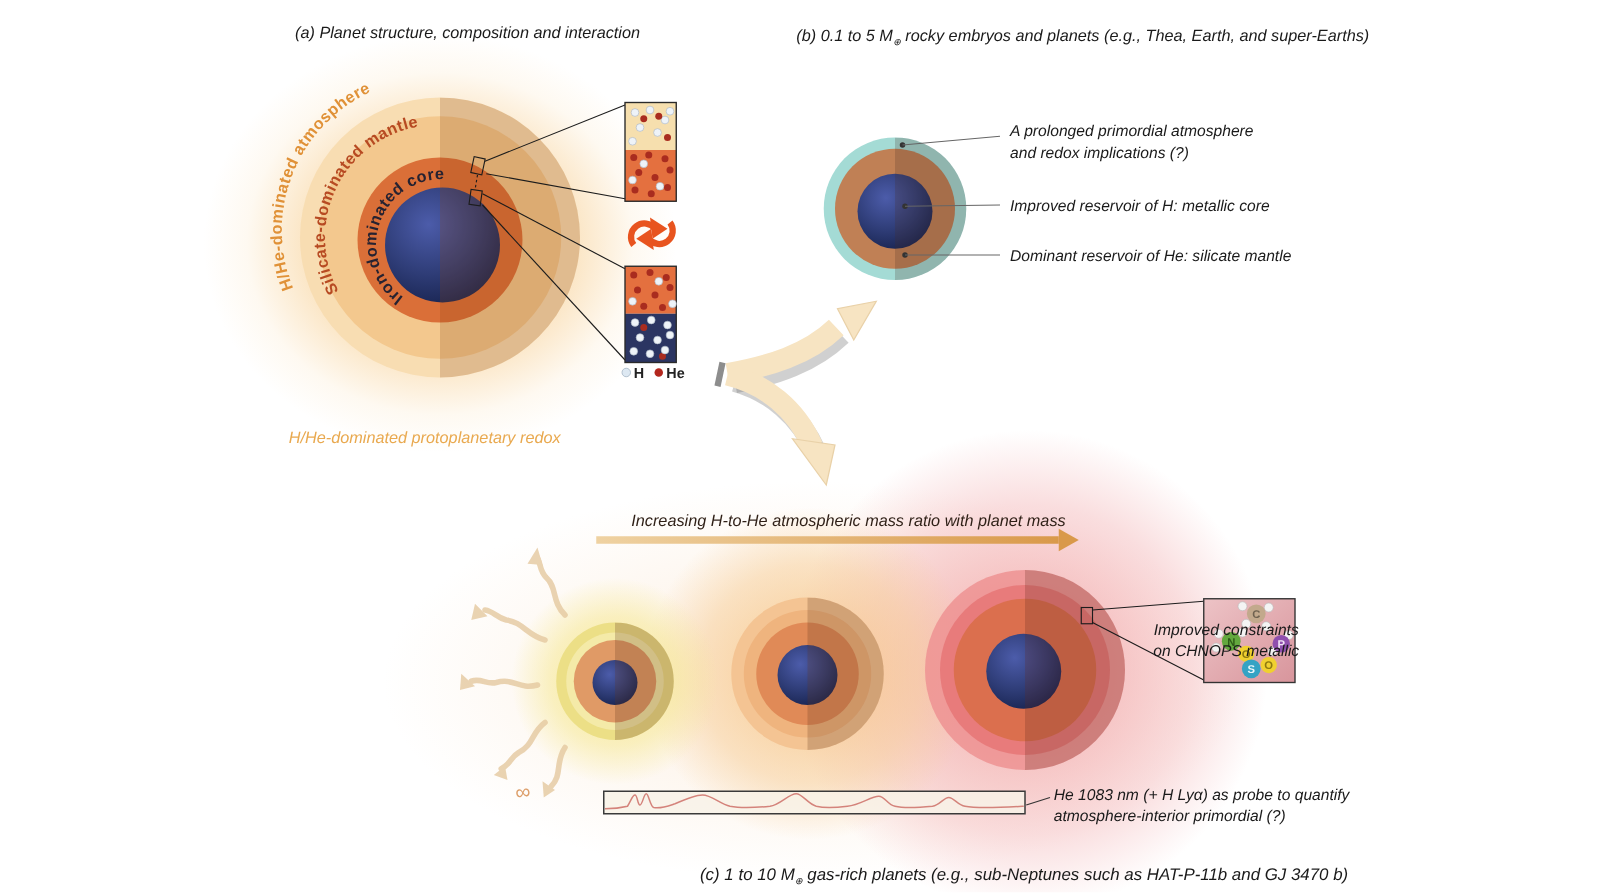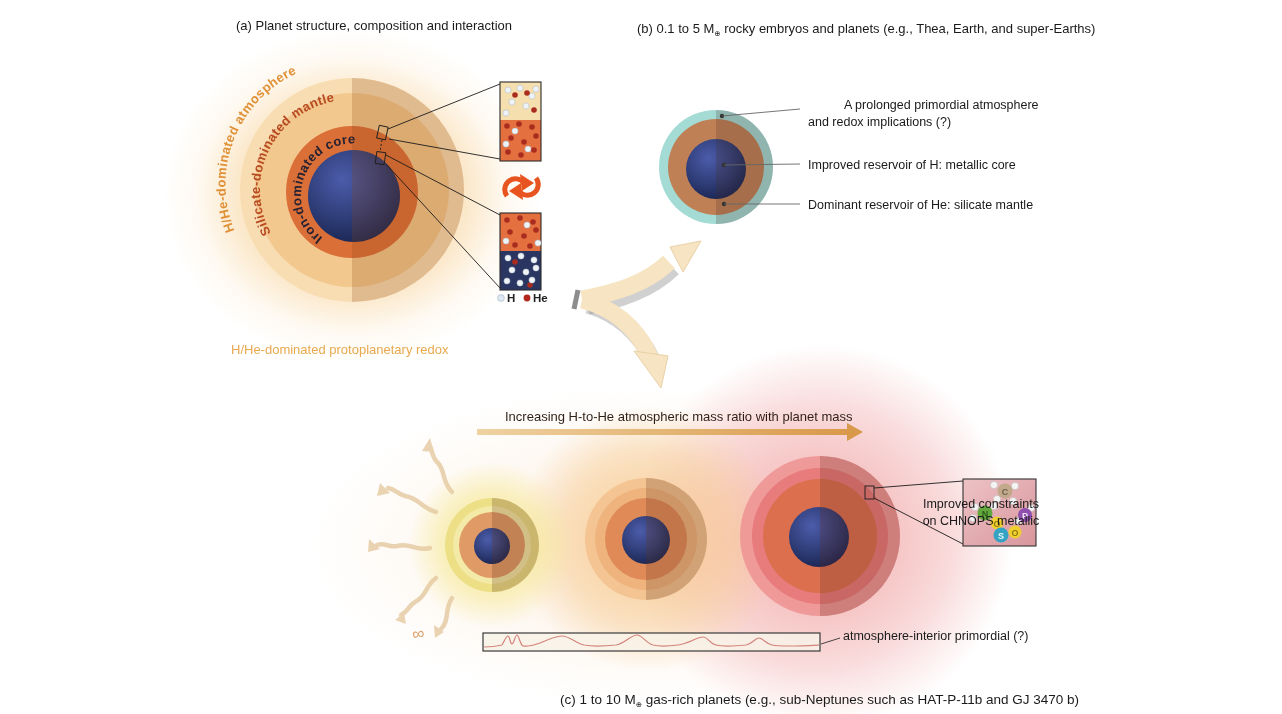--- a/index.html
+++ b/index.html
@@ -8,21 +8,21 @@
     font-family:"Liberation Sans",sans-serif;color:#1a1a1a;
     background:
       radial-gradient(circle 115px at 492px 545px, rgba(246,233,140,0.95) 0%, rgba(246,233,150,0.55) 45%, rgba(246,233,150,0) 72%),
       radial-gradient(circle 175px at 648px 539px, rgba(247,199,138,0.90) 0%, rgba(247,205,150,0.50) 50%, rgba(247,205,150,0) 76%),
       radial-gradient(circle 240px at 822px 536px, rgba(240,157,160,0.85) 0%, rgba(243,180,182,0.45) 55%, rgba(243,180,182,0) 80%),
       radial-gradient(ellipse 215px 190px at 352px 195px, rgba(247,203,142,0.95) 0%, rgba(249,216,166,0.62) 52%, rgba(252,234,205,0.28) 72%, rgba(255,255,255,0) 88%),
       radial-gradient(ellipse 430px 200px at 650px 545px, rgba(248,215,180,0.45) 0%, rgba(248,215,180,0) 80%),
       #ffffff;
   }
   svg{position:absolute;left:0;top:0;}
-  .txt{position:absolute;white-space:nowrap;font-size:13px;line-height:17px;}
+  .txt{position:absolute;white-space:nowrap;font-size:13px;line-height:17px;font-style:italic;}
   .ann{font-size:12.5px;}
   .sub{font-size:7.5px;vertical-align:-3px;}
   .orange{color:#e9a94f;}
   .center{text-align:center;}
   .curved{font-size:13px;font-weight:bold;letter-spacing:0.4px;}
 </style>
 </head>
 <body>
 
 <div id="stage">
@@ -278,33 +278,34 @@
 </svg>
 
 <div class="txt" style="left:236px;top:17px;">(a) Planet structure, composition and interaction</div>
 
 <div class="txt" style="left:637px;top:20px;">
   <span>(b) 0.1 to 5 M</span><span class="sub">⊕</span><span> rocky embryos and planets (e.g., Thea, Earth, and super-Earths)</span>
 </div>
 
 <div class="txt orange" style="left:231px;top:341px;">H/He-dominated protoplanetary redox</div>
 
-<div class="txt ann" style="left:808px;top:97px;margin-left:36px;">A prolonged primordial atmosphere</div>
+<div class="txt ann" style="left:808px;top:97px;">A prolonged primordial atmosphere</div>
 <div class="txt ann" style="left:808px;top:114px;">and redox implications (?)</div>
 <div class="txt ann" style="left:808px;top:157px;">Improved reservoir of H: metallic core</div>
 <div class="txt ann" style="left:808px;top:197px;">Dominant reservoir of He: silicate mantle</div>
 
 <div class="txt center" style="left:505px;top:408px;width:320px;color:#2e1f16;">Increasing H-to-He atmospheric mass ratio with planet mass</div>
 
 <div class="txt ann center" style="left:905px;top:448px;width:152px;margin-top:48px;">
   <div>Improved constraints</div>
   <div>on CHNOPS metallic</div>
 </div>
 
 <div class="txt ann" style="left:843px;top:628px;">
+  <div>He 1083 nm (+ H Lyα) as probe to quantify</div>
   <div>atmosphere-interior primordial (?)</div>
 </div>
 
 <div class="txt center" style="left:560px;top:691px;width:510px;font-size:13.5px;text-align:center;">
   <span>(c) 1 to 10 M</span><span class="sub">⊕</span><span> gas-rich planets (e.g., sub-Neptunes such as HAT-P-11b and GJ 3470 b)</span>
 </div>
 
 </div>
 
 </body></html>

